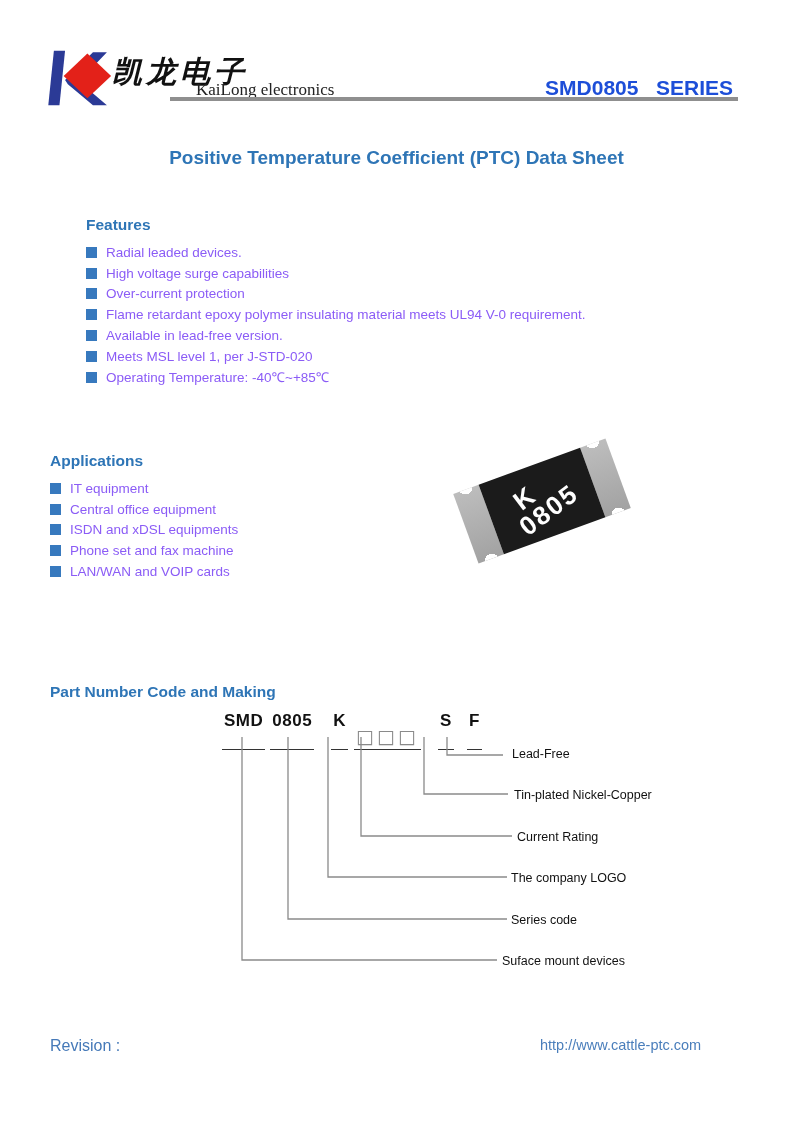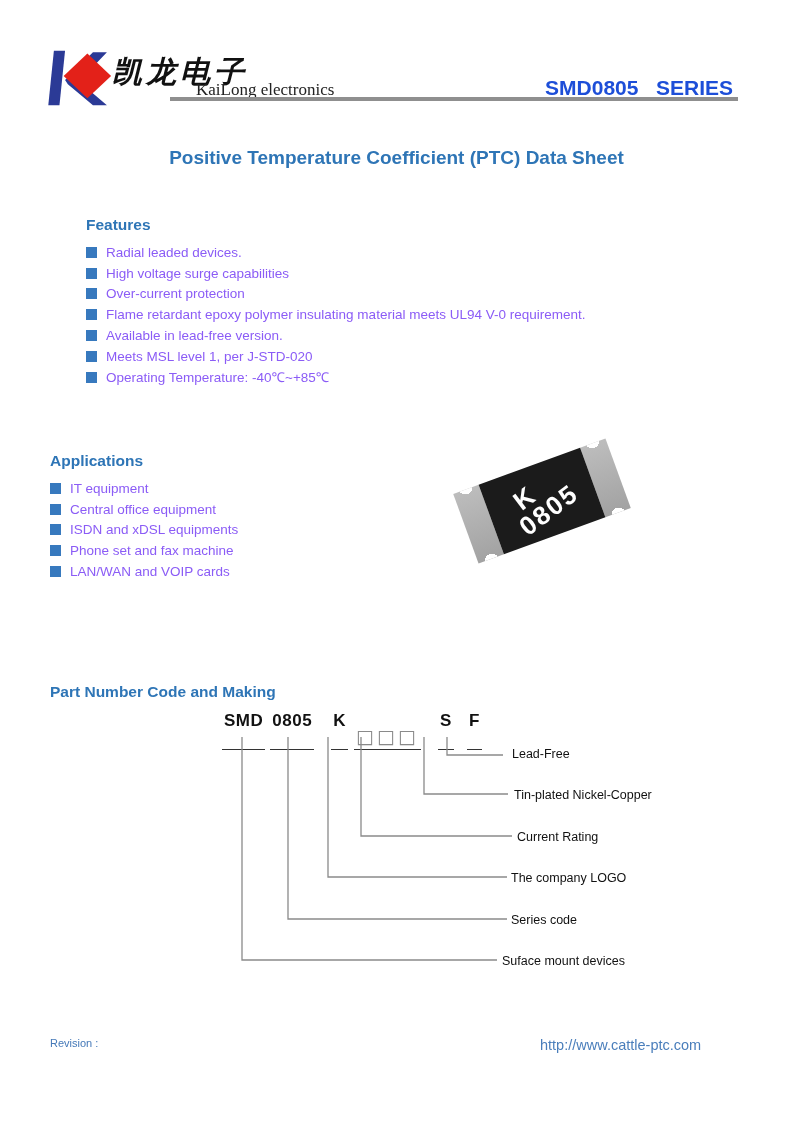--- a/index.html
+++ b/index.html
@@ -98,21 +98,21 @@
   }
   .pn-s    {margin-right:13px;min-width:12px;}
   .pn-f    {min-width:11px;}
   .diagram-lines{position:absolute;left:0;top:0;pointer-events:none;}
   .callout{
     position:absolute;font-size:12.5px;color:#111;white-space:nowrap;
   }
   
   .footer-revision{
     position:absolute;left:50px;top:1037px;
-    font-size:11px;color:#4579B8;
+    font-size:16px;color:#4579B8;
   }
   .footer-url{
     position:absolute;left:540px;top:1037px;
     font-size:14.5px;color:#4A7EBB;text-decoration:none;
   }
 </style>
 </head>
 <body>
 
 <div class="page">

